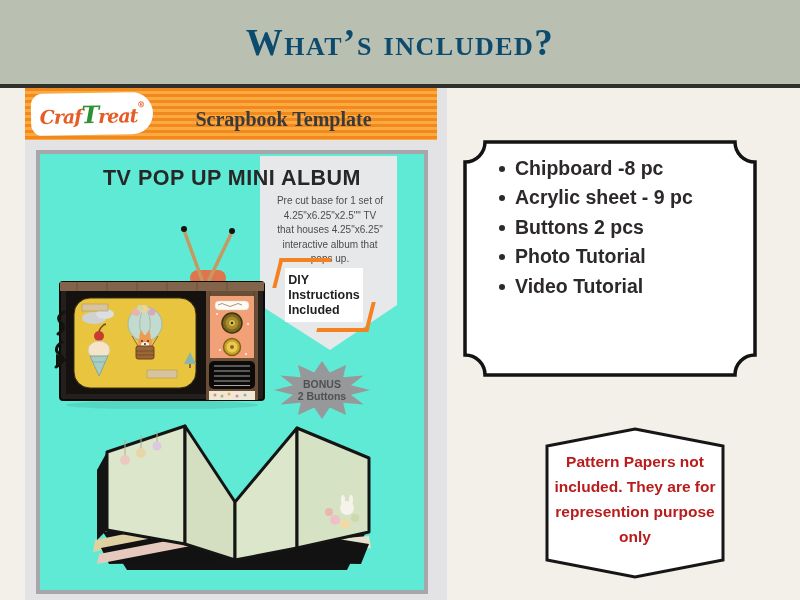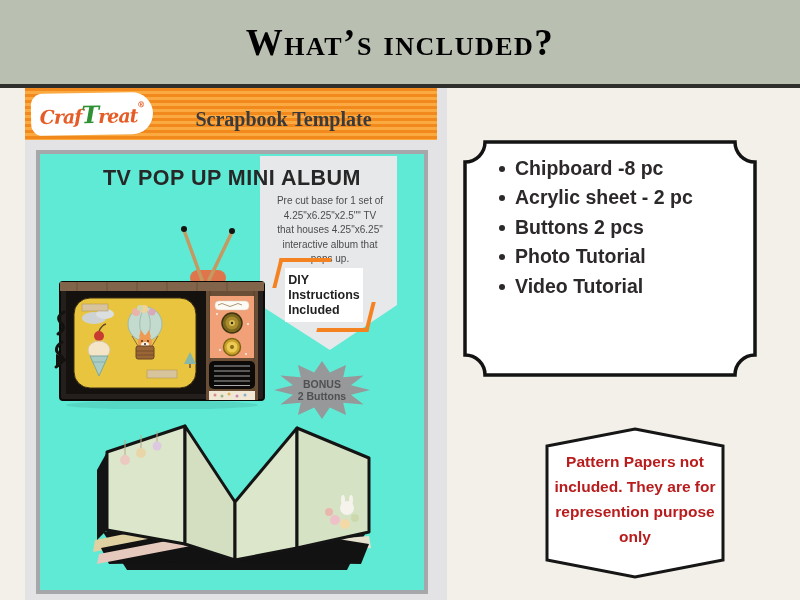--- a/index.html
+++ b/index.html
@@ -2,21 +2,21 @@
 <html><head>
 <meta charset="utf-8">
 <style>
   html,body{margin:0;padding:0;}
   .stage{position:relative;width:800px;height:600px;background:#f3f0e9;overflow:hidden;
          font-family:"Liberation Sans",sans-serif;}
   
   .banner{position:absolute;left:0;top:0;width:800px;height:84px;background:#b9c0b2;
           display:flex;align-items:center;justify-content:center;}
   .banner h1{margin:8px;font-family:"Liberation Serif",serif;font-variant:small-caps;
-             font-weight:700;font-size:37px;letter-spacing:1.5px;color:#000000;}
+             font-weight:700;font-size:37px;letter-spacing:1.5px;color:#0c4a6e;}
   .banner-rule{position:absolute;left:0;top:84px;width:800px;height:4px;background:#2f2f2c;}
   
   .package{position:absolute;left:25px;top:88px;width:412px;height:512px;background:#e3e3e5;padding-left:10px;}
   .band{position:absolute;left:0;top:0;width:412px;height:52px;
         background:repeating-linear-gradient(180deg,#f2891c 0 3px,#fbaa41 3px 6px);}
   .logo-pill{position:absolute;left:8px;top:7px;width:118px;height:38px;background:#fff;
              border-radius:10px 20px 20px 10px;box-shadow:0 0 0 2px #fff,1px 1px 2px rgba(0,0,0,.25);
              display:flex;align-items:center;justify-content:center;transform:rotate(-1deg);}
   .logo-text{font-family:"DejaVu Serif",serif;font-style:italic;font-weight:700;font-size:19px;
              letter-spacing:-1px;white-space:nowrap;}
@@ -232,21 +232,21 @@
       </div>
     </div>
   </div>
 
   <div class="included">
     <svg width="294" height="237" viewBox="0 0 294 237">
       <path d="M 22 2 H 272 A 20 20 0 0 0 292 22 V 215 A 20 20 0 0 0 272 235 H 22 A 20 20 0 0 0 2 215 V 22 A 20 20 0 0 0 22 2 Z" fill="#ffffff" stroke="#131313" stroke-width="3.5"></path>
     </svg>
     <ul>
       <li>Chipboard  -8 pc</li>
-      <li>Acrylic sheet - 2 pc</li>
+      <li>Acrylic sheet - 9 pc</li>
       <li>Buttons 2 pcs</li>
       <li>Photo Tutorial</li>
       <li>Video Tutorial</li>
     </ul>
   </div>
 
   <div class="disclaimer">
     <svg width="180" height="152" viewBox="0 0 180 152">
       <polygon points="90,2 178,19 178,133 90,150 2,133 2,19" fill="#ffffff" stroke="#161616" stroke-width="3"></polygon>
     </svg>

